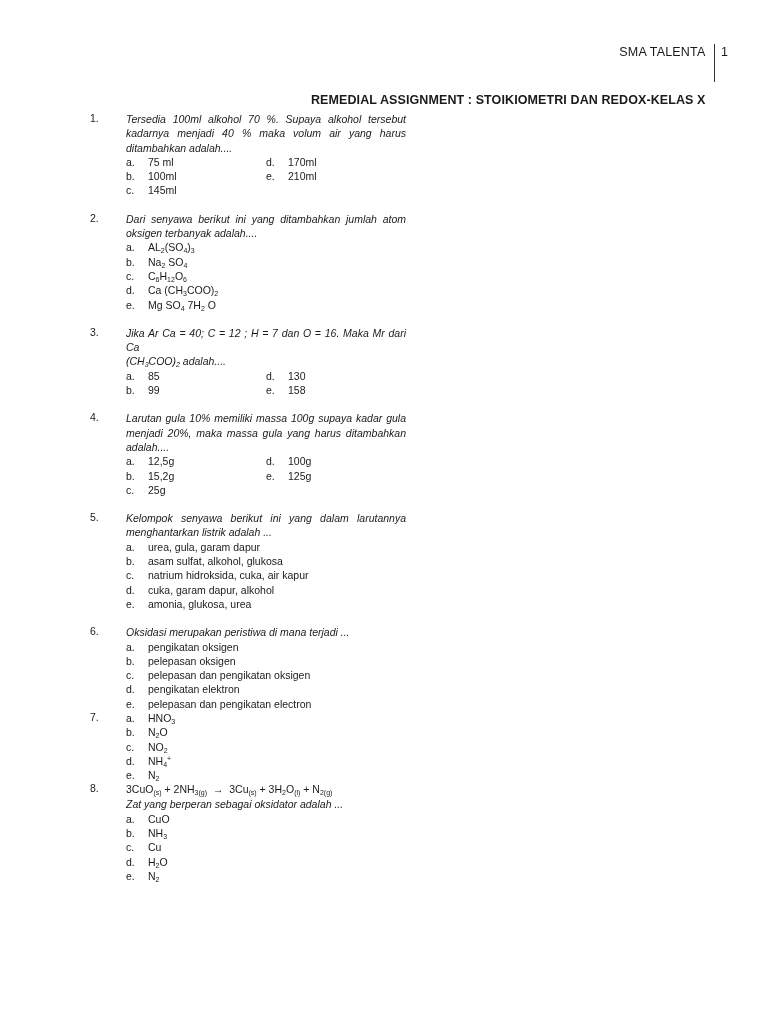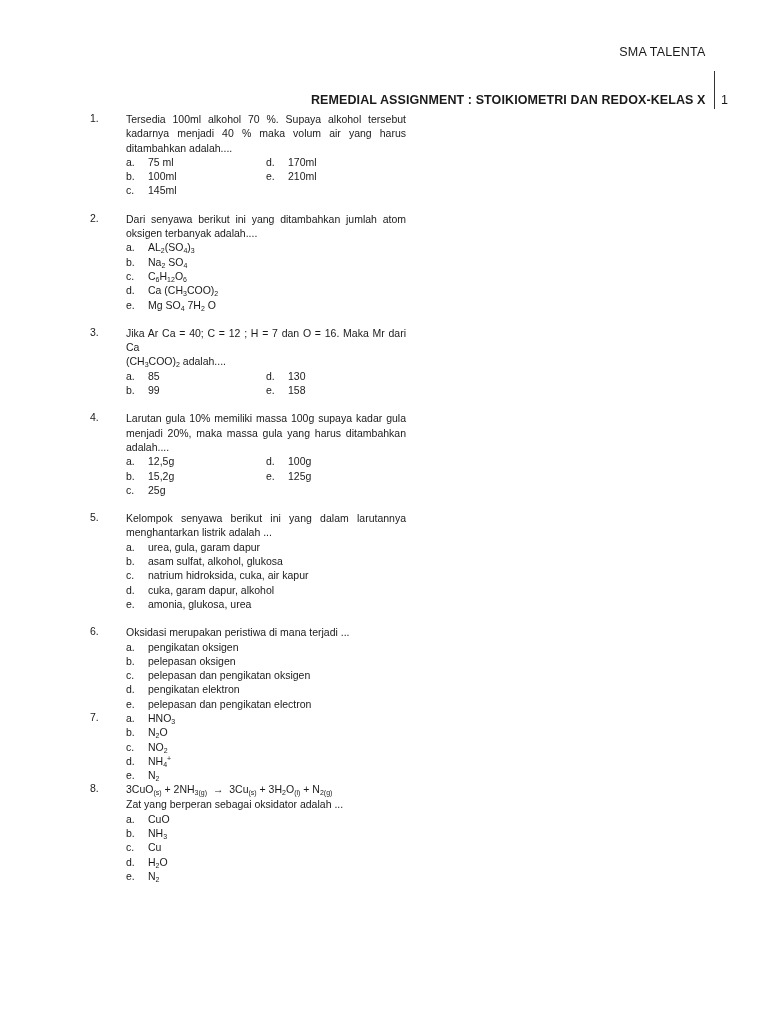--- a/index.html
+++ b/index.html
@@ -1,28 +1,28 @@
 <!DOCTYPE html>
 <html><head>
 <meta charset="utf-8">
 <style>
   html, body { margin: 0; padding: 0; background: #ffffff; }
   body { width: 768px; height: 1024px; position: relative; overflow: hidden;
          font-family: "Liberation Sans", "DejaVu Sans", sans-serif; color: #1a1a1a; }
-  .header { position: absolute; top: 44px; right: 40px; display: flex; align-items: flex-end; }
+  .header { position: absolute; top: 44px; right: 40px; display: flex; align-items: flex-start; }
   .header-text { text-align: right; font-size: 12.5px; line-height: 17px; padding-right: 8px; }
   .header-text .school { font-weight: normal; letter-spacing: 0.2px; }
   .header-text .title { font-weight: bold; letter-spacing: 0.1px; margin-top: 31px; }
   .header-rule { width: 1.5px; background: #333; height: 38px; }
   .page-num { font-size: 12.5px; padding-left: 6px; line-height: 17px; }
 
   .questions { position: absolute; top: 112px; left: 90px; width: 316px; font-size: 10.5px; }
   .q { position: relative; padding-left: 36px; }
   .q-num { position: absolute; left: 0; top: 0; }
-  .q-text { text-align: justify; line-height: 14.3px; }
+  .q-text { text-align: justify; line-height: 14.3px; font-style: italic; }
   .opts { display: grid; grid-template-columns: 1fr 1fr; line-height: 14.3px; }
   .opts.single { grid-template-columns: 1fr; }
   .opt { display: flex; }
   .opt-letter { width: 22px; }
   .gap-lg { height: 14px; }
   sub { font-size: 7px; vertical-align: -2px; line-height: 0; }
   sup { font-size: 7px; vertical-align: 4px; line-height: 0; }
   .rxn { line-height: 15px; }
 </style>
 </head>

